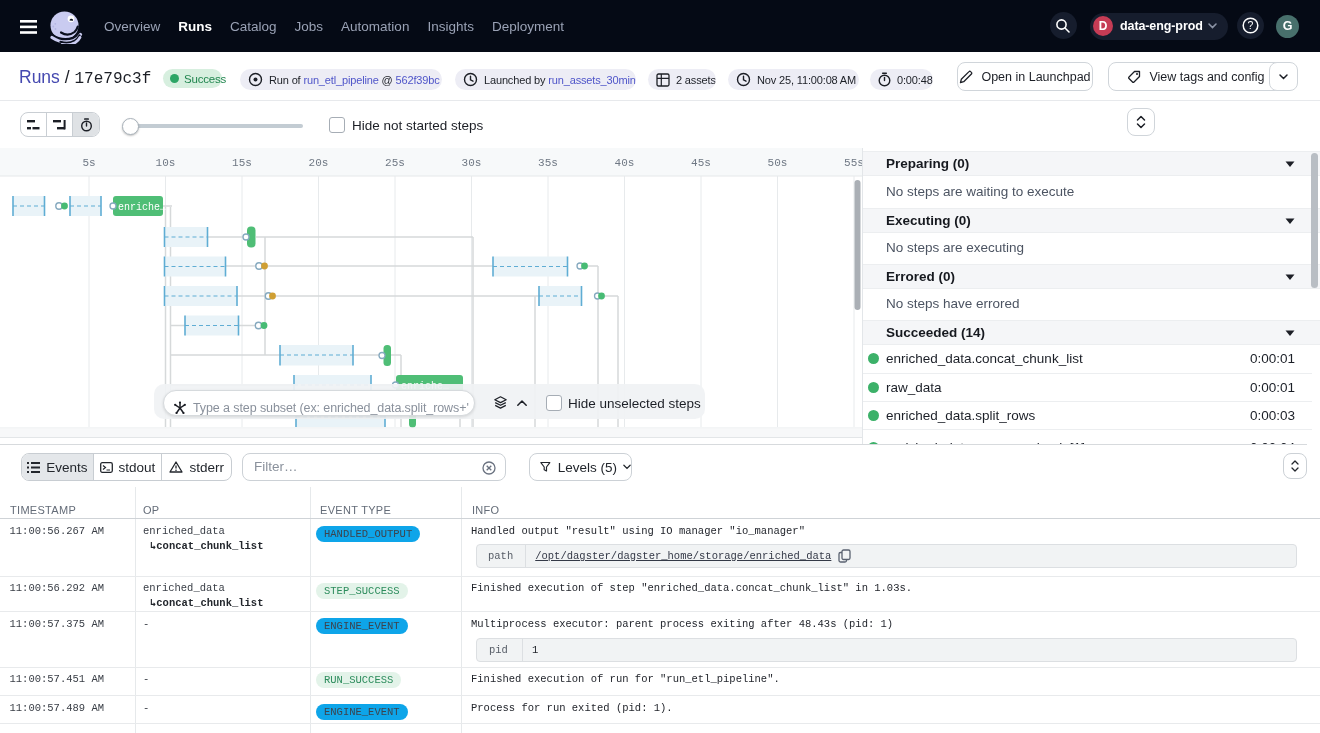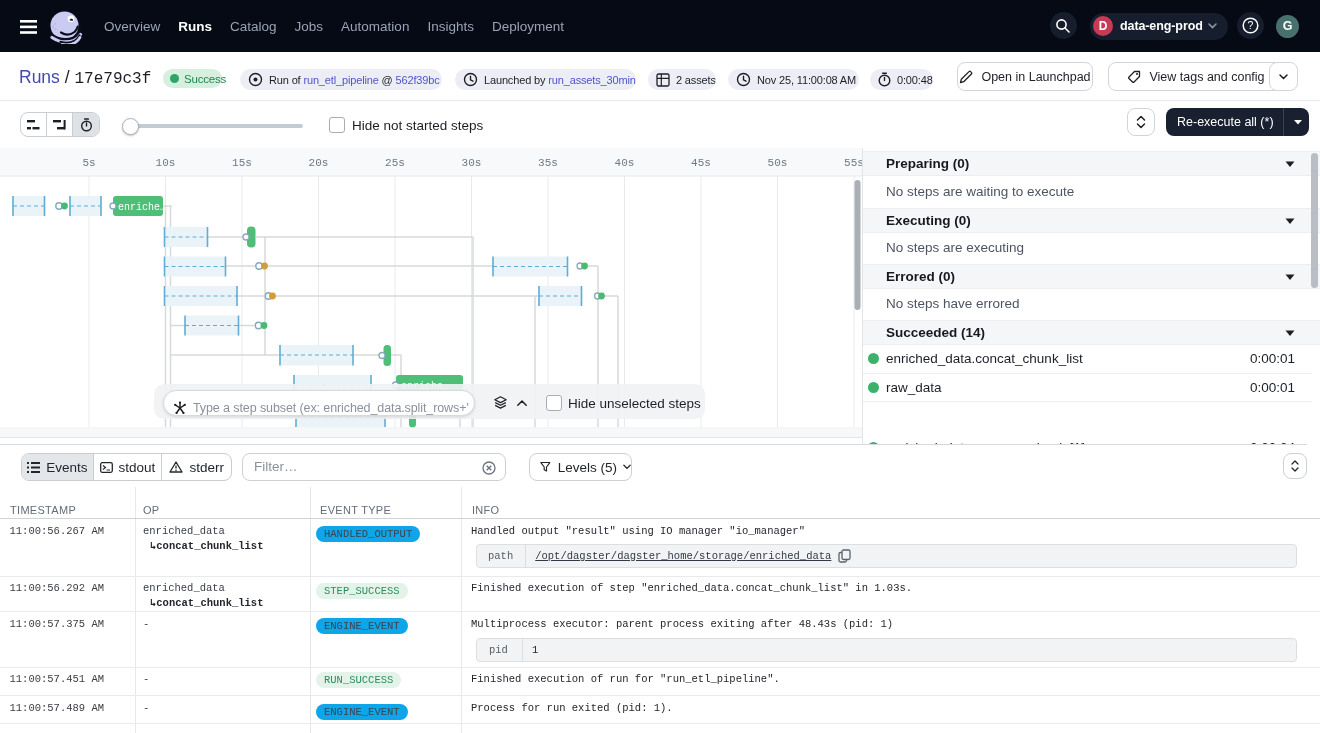--- a/index.html
+++ b/index.html
@@ -197,27 +197,20 @@
   <div class="abs" style="left:329px;top:15.5px;width:16px;height:16px;border:1.5px solid #a6adb5;border-radius:3px;background:#fff"></div>
   <div class="abs" style="left:352px;top:16.5px;font-size:13.5px;color:#1c1f26">Hide not started steps</div>
 
   <div class="abs" style="left:1127px;top:7px;width:28px;height:28px;border:1px solid #d0d5da;border-radius:8px;background:#fff;display:flex;align-items:center;justify-content:center">
     <svg width="10" height="14" viewBox="0 0 10 14">
       <path d="M1.5 5 L5 1.5 L8.5 5" stroke="#1c1f26" stroke-width="1.5" fill="none" stroke-linecap="round" stroke-linejoin="round"></path>
       <path d="M1.5 9 L5 12.5 L8.5 9" stroke="#1c1f26" stroke-width="1.5" fill="none" stroke-linecap="round" stroke-linejoin="round"></path>
     </svg>
   </div>
 
-  <div class="abs" style="left:1166px;top:7px;width:143px;height:28px;border-radius:8px;background:#192030;display:flex;align-items:center">
-    <span style="color:#fff;font-size:12.5px;padding:0 9px 0 11px;white-space:nowrap">Re-execute all (*)</span>
-    <div style="width:1px;height:28px;background:#3a4356"></div>
-    <svg width="10" height="7" viewBox="0 0 10 7" style="margin:0 0 0 9px">
-      <path d="M1 1 L5 5.5 L9 1" fill="#fff"></path>
-    </svg>
-  </div>
 </div>
 <div class="abs" style="left:0;top:148px;width:862px;height:296px">
 <svg width="862" height="296" viewBox="0 0 862 296" font-family="Liberation Mono, monospace">
   <rect x="0" y="0" width="862" height="28" fill="#f7f9fa"></rect>
   <line x1="0" y1="28" x2="862" y2="28" stroke="#e5e8ea"></line>
   <g font-size="11" fill="#6f7884" text-anchor="middle">
     <text x="89" y="18">5s</text>
         <text x="165.5" y="18">10s</text>
         <text x="242" y="18">15s</text>
     <text x="318.5" y="18">20s</text>
@@ -407,20 +400,25 @@
   <div class="prow" style="top:196px;height:29.5px">
       <span class="pdot"></span>
       <span class="pname">enriched_data.concat_chunk_list</span>
       <span class="ptime">0:00:01</span>
     </div>
   <div class="prow" style="top:225.5px;height:28px">
       <span class="pdot"></span>
       <span class="pname">raw_data</span>
       <span class="ptime">0:00:01</span>
     </div>
+  <div class="prow" style="top:253.5px;height:28px">
+      <span class="pdot"></span>
+      <span class="pname">enriched_data.split_rows</span>
+      <span class="ptime">0:00:03</span>
+    </div>
   <div class="prow" style="top:285px;height:28px;border-bottom:none">
       <span class="pdot"></span>
       <span class="pname">enriched_data.process_chunk [1]</span>
       <span class="ptime">0:00:04</span>
     </div>
   <div class="abs" style="left:448px;top:5px;width:7px;height:135px;border-radius:3.5px;background:#b9bec4"></div>
 </div>
 <div class="logsec">
 
   <div class="abs" style="left:21px;top:8px;width:211px;height:28px;border:1px solid #c8cdd2;border-radius:8px;display:flex;overflow:hidden;background:#fff;font-size:13.5px;color:#22262c">

